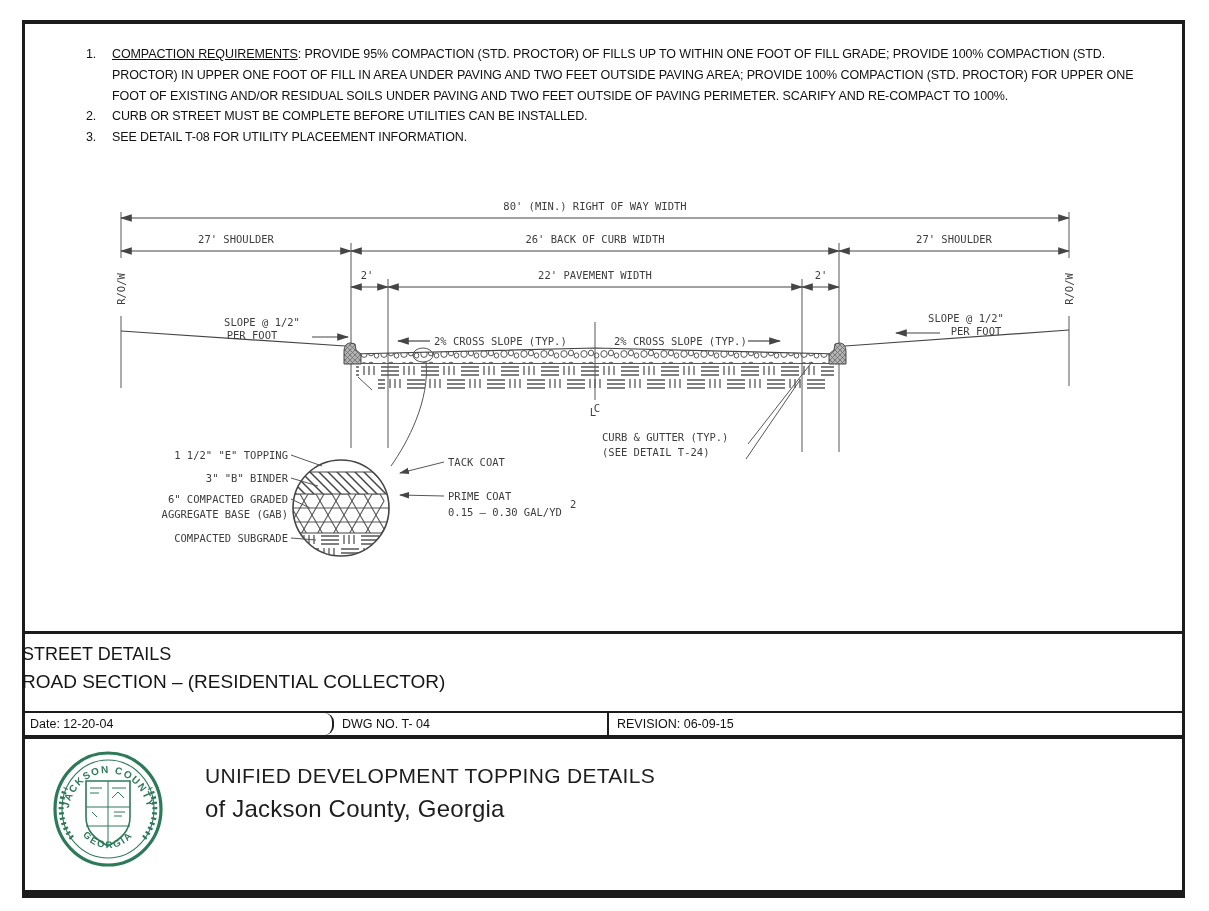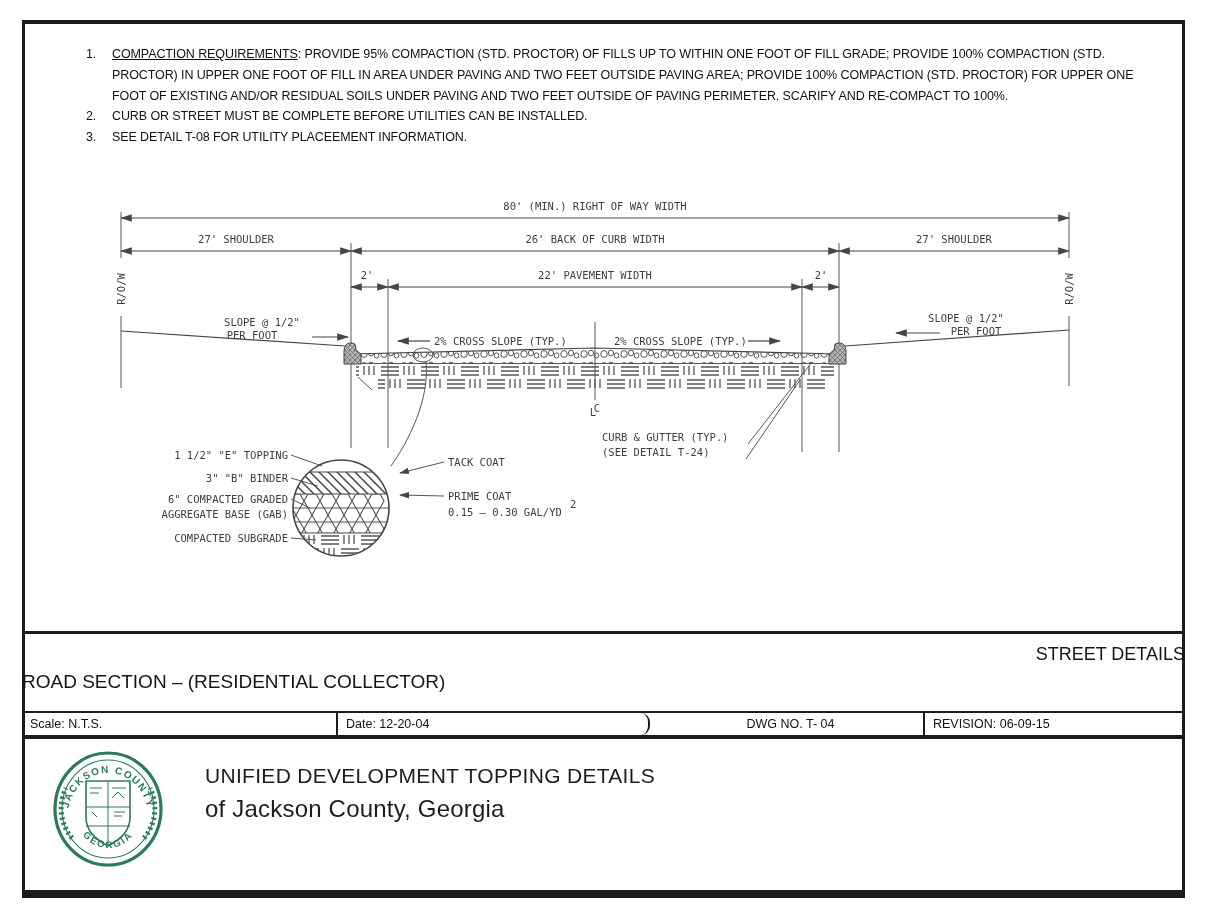--- a/index.html
+++ b/index.html
@@ -11,29 +11,29 @@
          border-bottom:8px solid #1c1c1c;box-sizing:content-box;}
   
   #notes{position:absolute;left:86px;top:44px;width:1062px;font-size:12.5px;line-height:20.8px;
          letter-spacing:-0.1px;color:#111;}
   .note-row{display:flex;}
   .note-num{width:26px;flex:0 0 26px;}
   .note-text{flex:1;}
   .u{text-decoration:underline;}
   
   .rule{position:absolute;left:22px;width:1163px;border-top:3px solid #1c1c1c;}
-  #title1{position:absolute;left:22px;top:644px;width:1163px;text-align:right;font-size:18px;color:#151515;}
+  #title1{position:absolute;left:22px;top:644px;width:1163px;text-align:left;font-size:18px;color:#151515;}
   #title2{position:absolute;left:22px;top:671px;width:1163px;font-size:19px;color:#151515;}
   
   #inforow{position:absolute;left:22px;top:711px;width:1163px;height:28px;display:flex;
            border-top:2px solid #1c1c1c;border-bottom:4px solid #1c1c1c;box-sizing:border-box;}
   .cell{height:100%;line-height:23px;font-size:12.5px;padding-left:8px;box-sizing:border-box;
         border-right:2px solid #1c1c1c;color:#111;}
   .cell:last-child{border-right:none;}
-  #cell-scale{width:316px;} #cell-date{width:312px;border-radius:9px;} #cell-dwg{width:275px;text-align:center;} #cell-rev{flex:1;}
+  #cell-scale{width:316px;} #cell-date{width:312px;border-radius:9px;} #cell-dwg{width:275px;} #cell-rev{flex:1;}
   
   #footer-line1{position:absolute;left:205px;top:764px;font-size:21px;letter-spacing:0.3px;color:#1d1d1d;}
   #footer-line2{position:absolute;left:205px;top:795px;font-size:24px;letter-spacing:0.2px;color:#1d1d1d;}
   #seal{position:absolute;left:52px;top:750px;}
   
   #diagram{position:absolute;left:0;top:0;}
   #diagram text{font-family:"DejaVu Sans Mono",monospace;font-size:10.5px;fill:#3d3d3d;}
   .ln{stroke:#454545;stroke-width:1.2;fill:none;}
   .thin{stroke:#565656;stroke-width:1;fill:none;}
 </style>
@@ -230,21 +230,20 @@
       <text x="570" y="508" font-size="8">2</text>
       <line class="thin" x1="444" y1="496" x2="400" y2="495" marker-end="url(#ar)"></line>
     </g>
   </svg>
 
   <div class="rule" style="top:631px;"></div>
   <div id="title1">STREET DETAILS</div>
   <div id="title2">ROAD SECTION – (RESIDENTIAL COLLECTOR)</div>
 
   <div id="inforow">
-    <div class="cell" id="cell-scale">Scale:  N.T.S.</div>
     <div class="cell" id="cell-date">Date: 12-20-04</div>
     <div class="cell" id="cell-dwg">DWG NO.  T- 04</div>
     <div class="cell" id="cell-rev">REVISION:  06-09-15</div>
   </div>
 
   <svg id="seal" width="112" height="118" viewBox="0 0 112 118">
     <ellipse cx="56" cy="59" rx="53" ry="56" fill="#ffffff" stroke="#2c7a58" stroke-width="3.2"></ellipse>
     <ellipse cx="56" cy="59" rx="46" ry="49" fill="none" stroke="#2c7a58" stroke-width="1.1"></ellipse>
     <path id="sealtop" d="M16,66 A40,43 0 0 1 96,66" fill="none"></path>
     <path id="sealbot" d="M23,62 A33,36 0 0 0 89,62" fill="none"></path>

